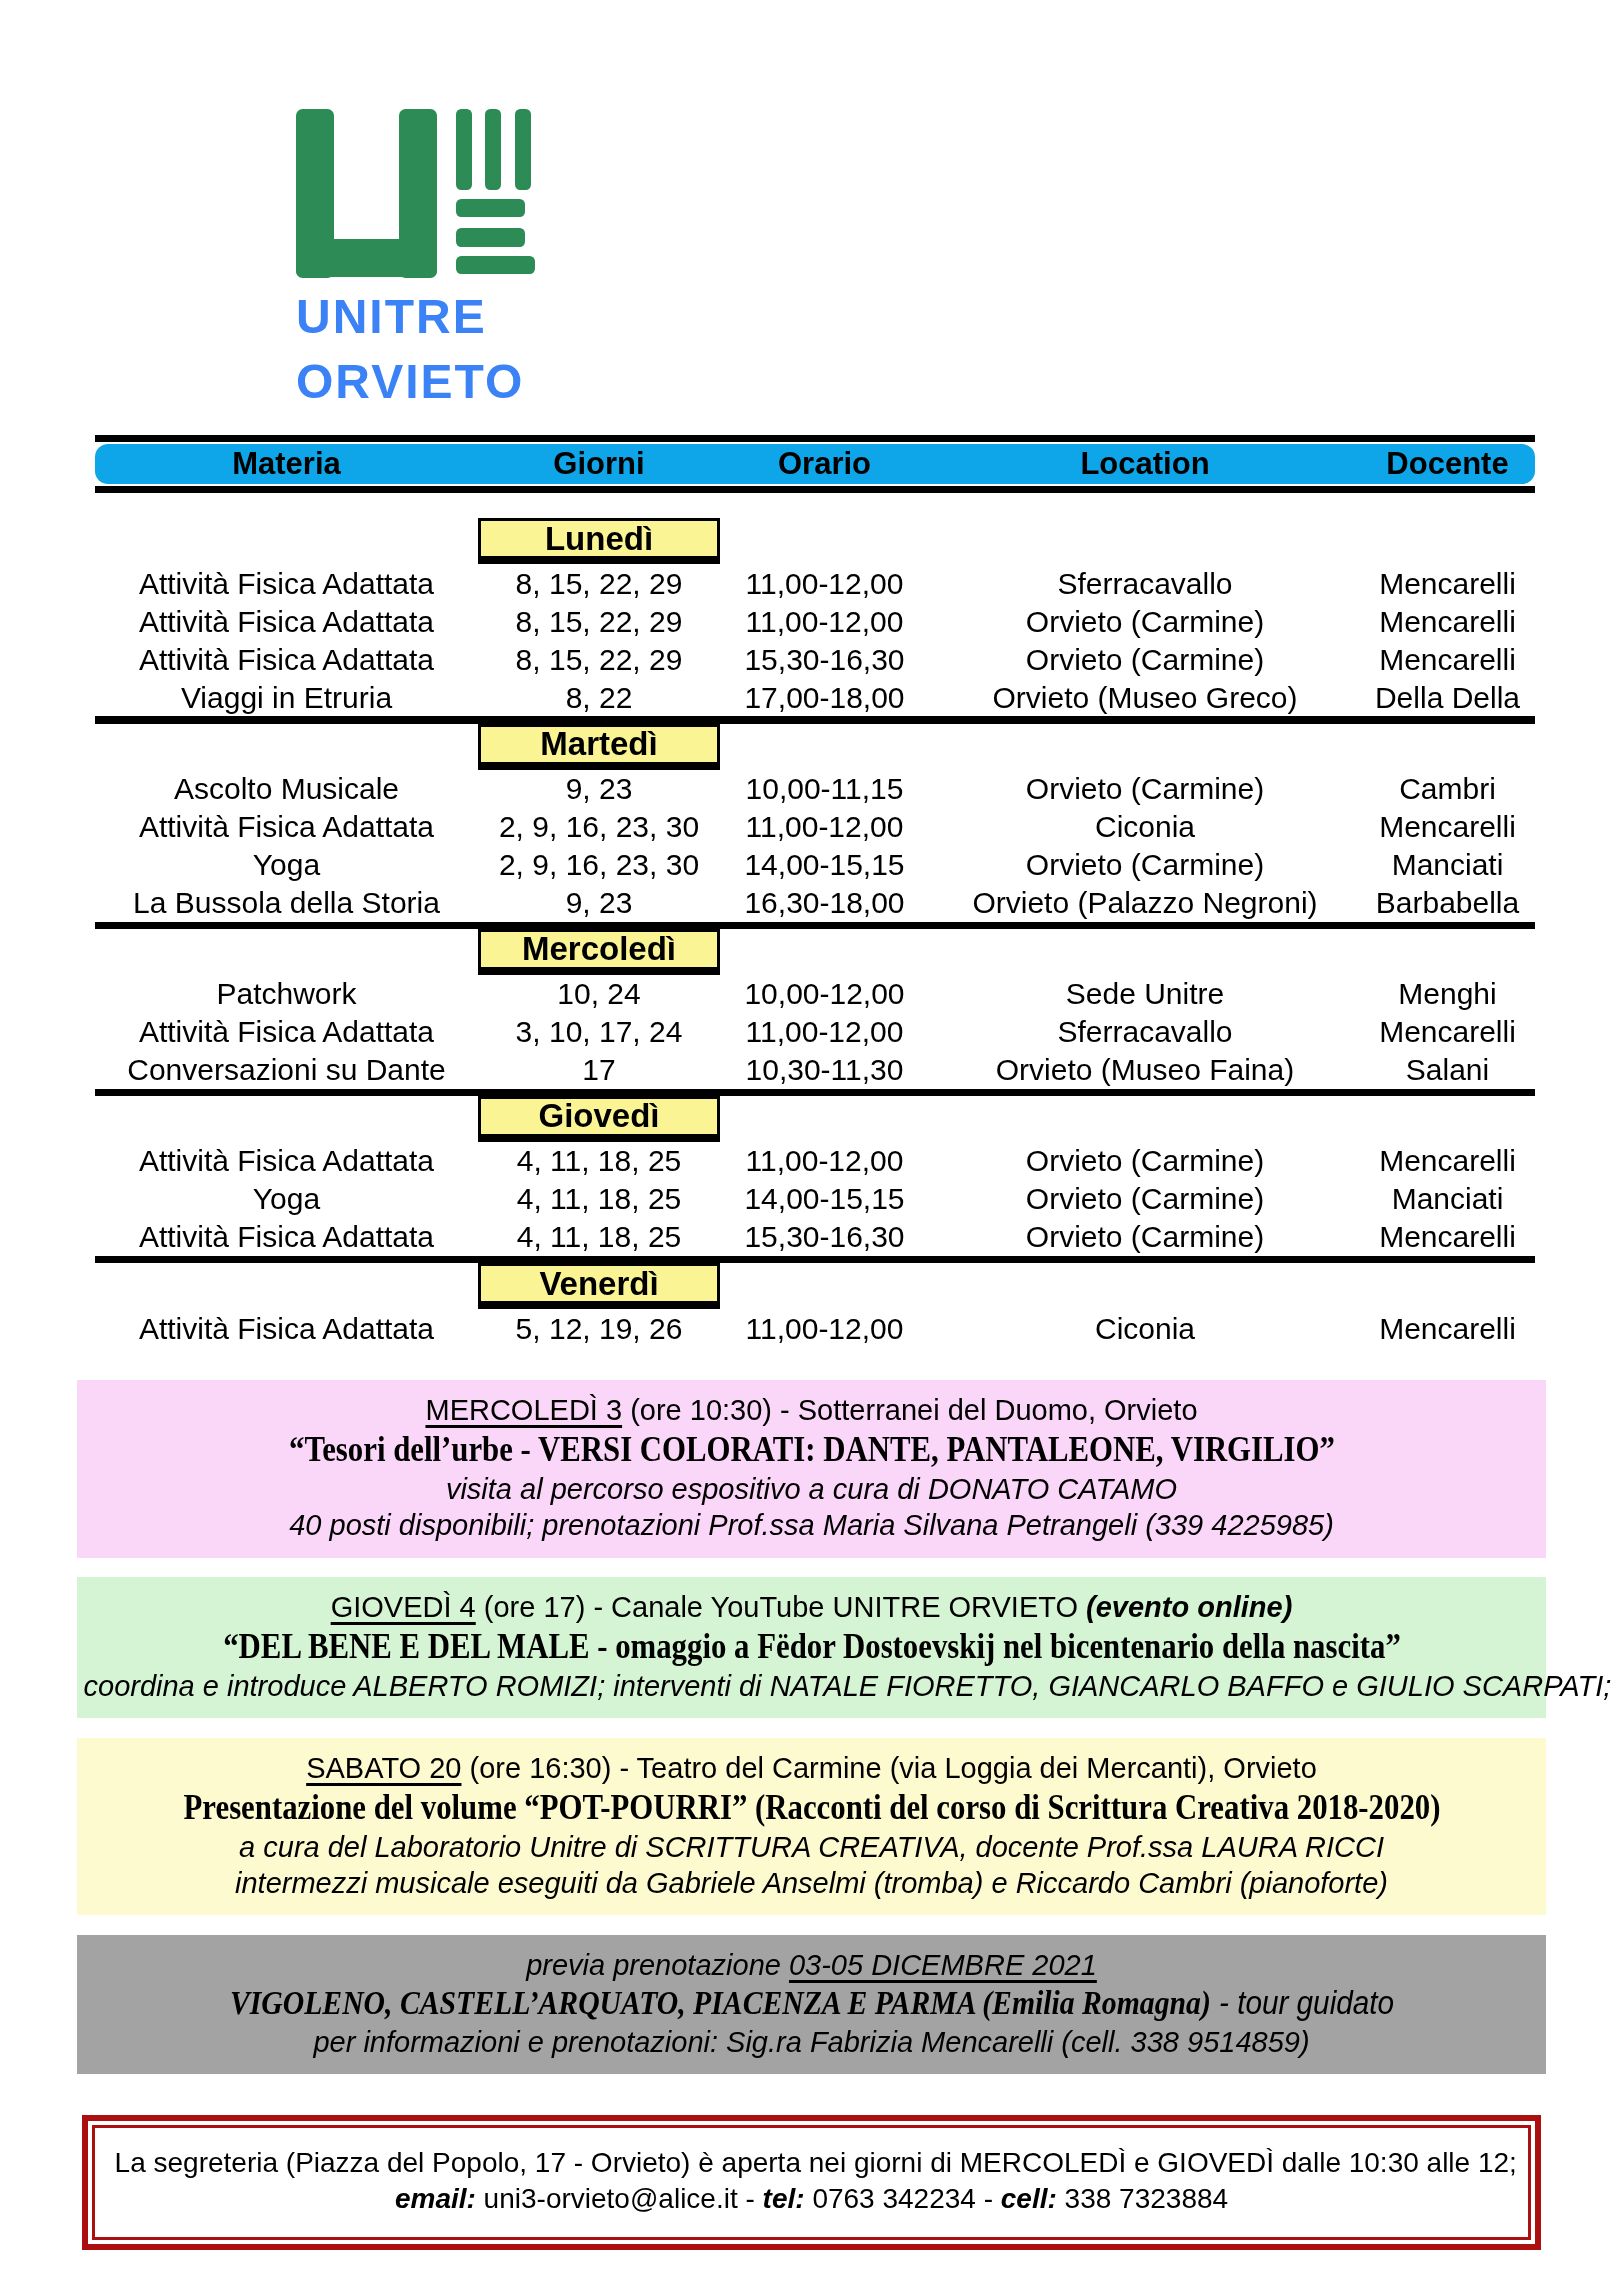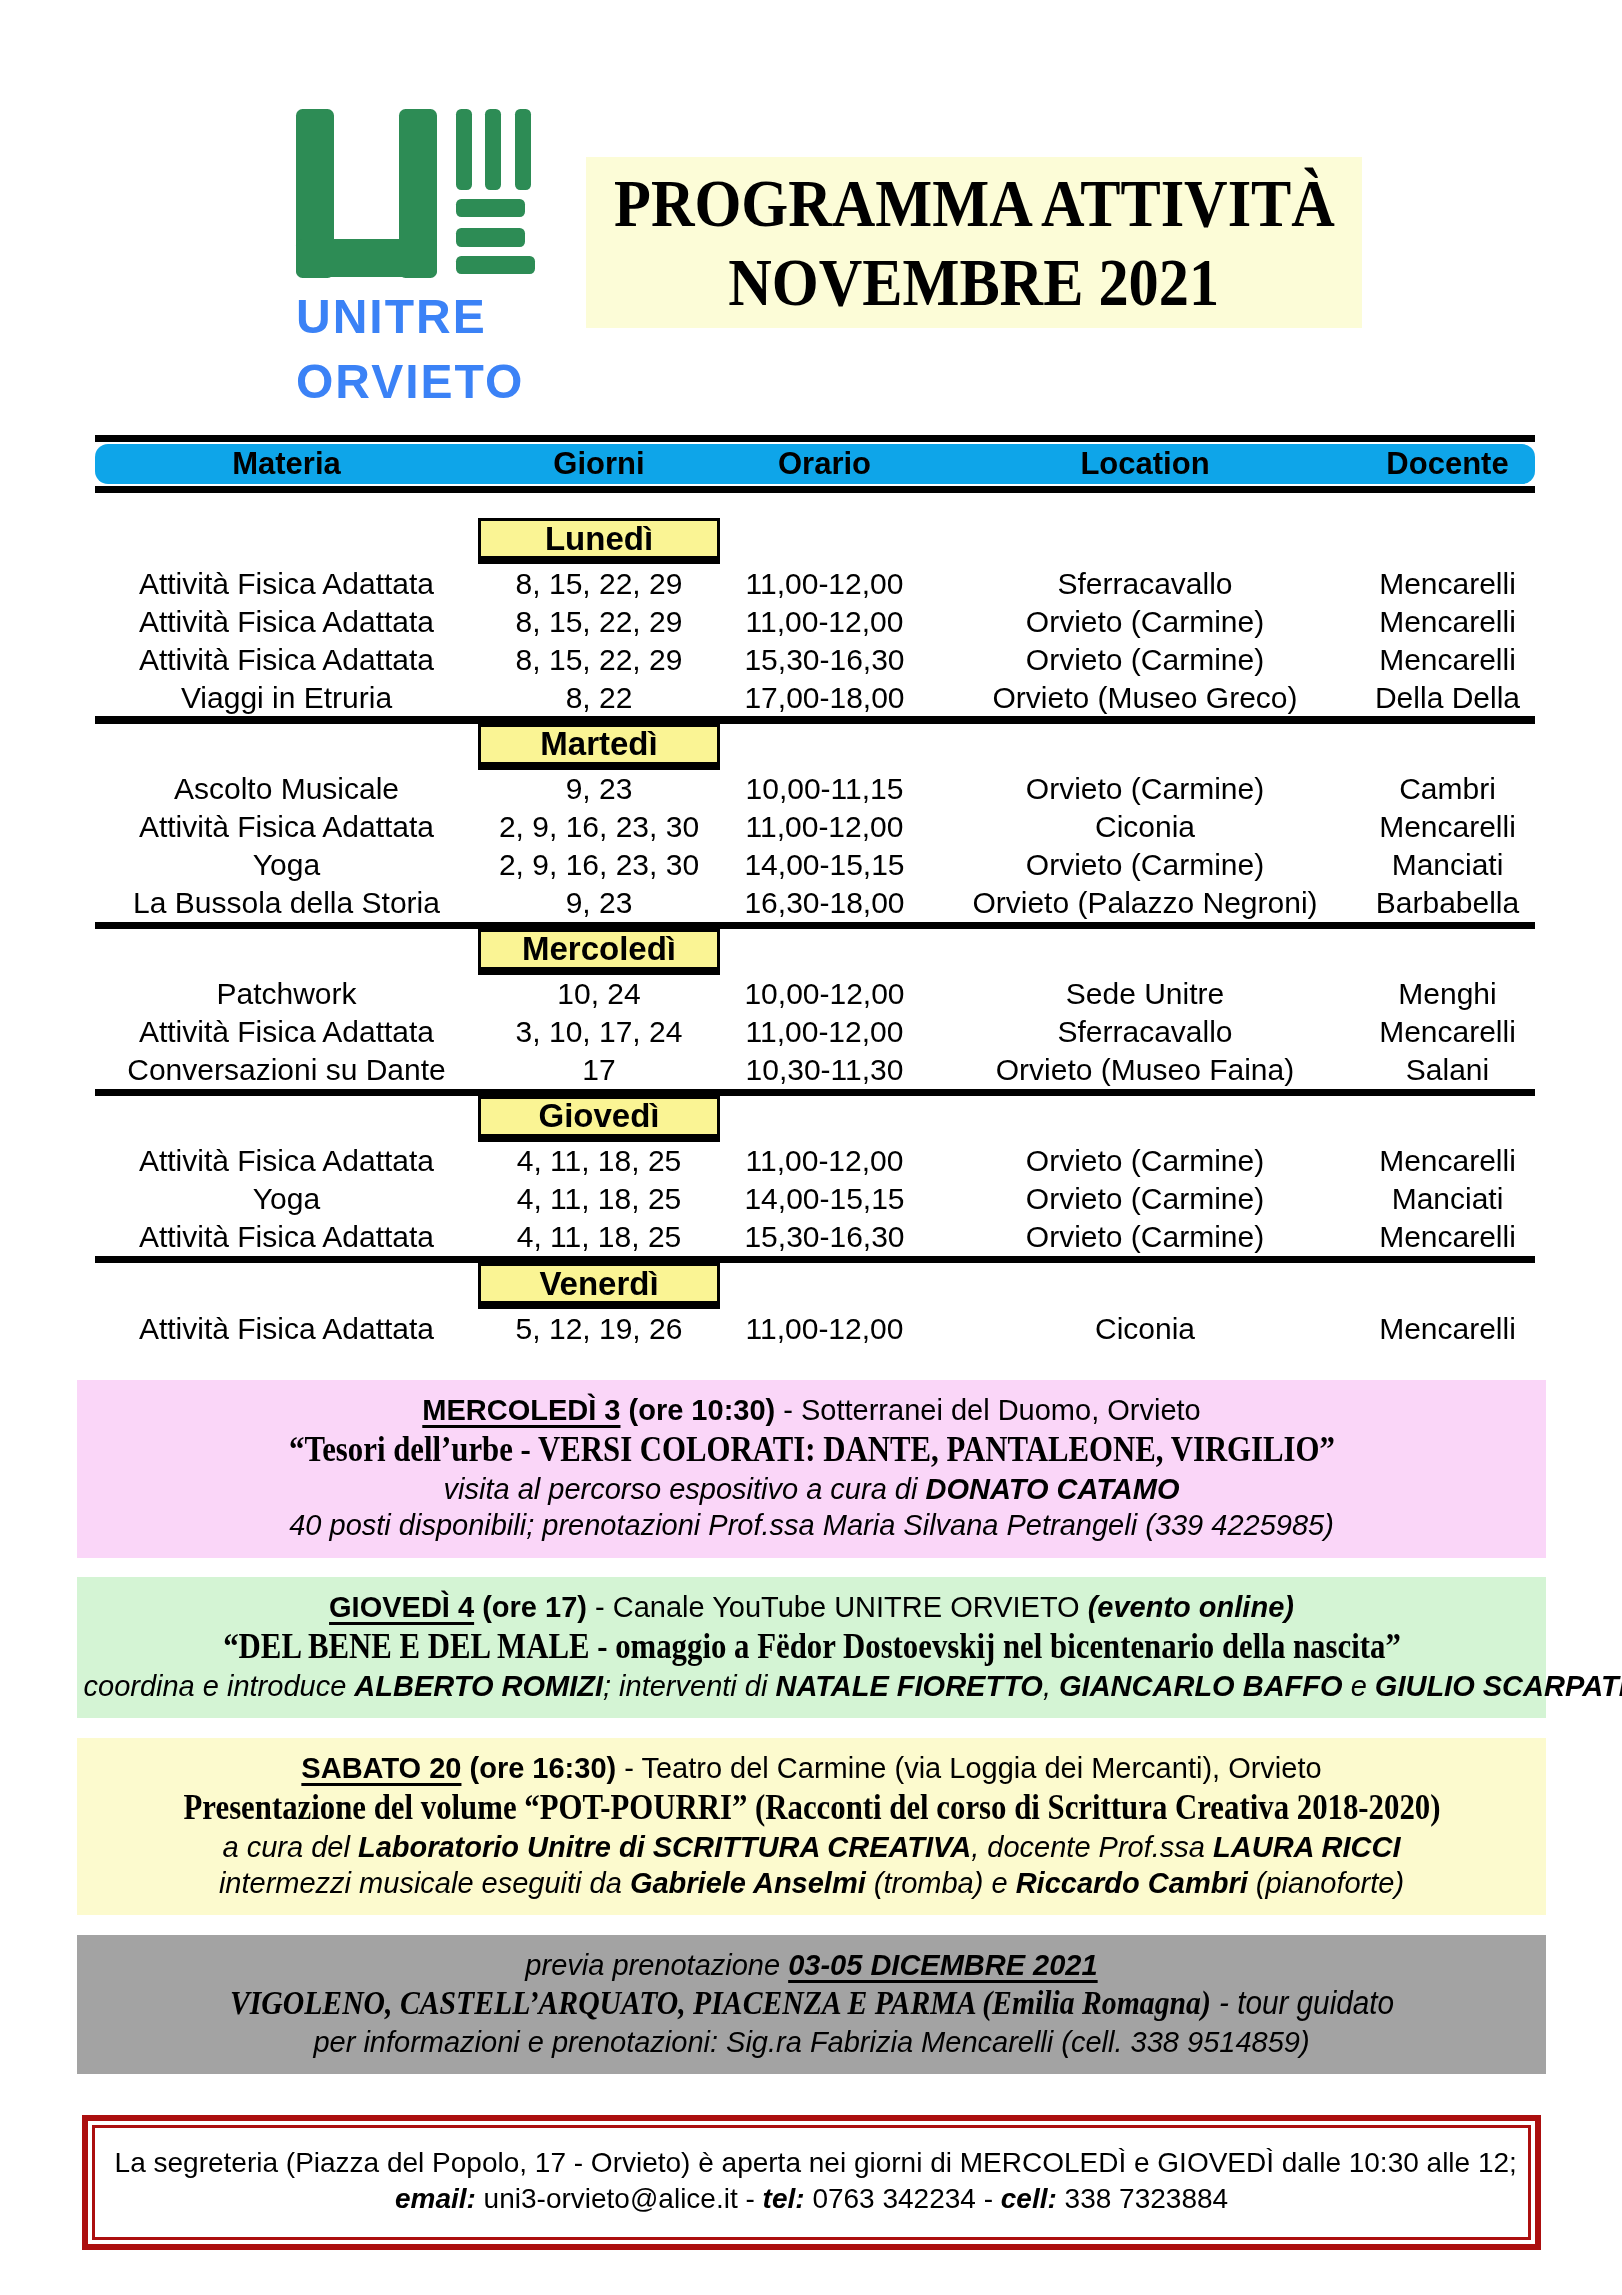--- a/index.html
+++ b/index.html
@@ -53,21 +53,21 @@
   .bg-yellow{background:#FCFACE;}
   .bg-cyan{background:#a3a3a3;}
   .bline{line-height:1.18;margin:2px 0;white-space:nowrap;}
   .l-sans{font-size:29px;}
   .l-ital{font-size:29px;font-style:italic;}
   .l-serif{font-family:"Liberation Serif",serif;font-weight:bold;font-size:35px;
       display:block;transform:scaleX(0.88);}
   .l-serif-ital{font-family:"Liberation Serif",serif;font-weight:bold;font-style:italic;font-size:33px;
       display:block;transform:scaleX(0.9);}
 
-  .s-b{font-weight:bold;}
+  .s-b{font-weight:normal;}
   .s-nb{font-weight:normal;}
   .s-i{font-style:italic;font-weight:bold;}
   .s-u{text-decoration:underline;text-decoration-thickness:3.3px;text-underline-offset:5.2px;}
   .s-sans{font-family:"Liberation Sans",sans-serif;}
 
   
   .footer{margin:51px 92px 0;border:3.3px solid #AC0F0F;outline:6.5px solid #AC0F0F;outline-offset:4.6px;
       padding:17px 19.6px 19.6px;text-align:center;}
   .footer .fline{font-size:28px;line-height:1.3;white-space:nowrap;}
 </style>
@@ -83,24 +83,20 @@
       <div class="lg u-bottom"></div>
       <div class="lg v1"></div>
       <div class="lg v2"></div>
       <div class="lg v3"></div>
       <div class="lg h1"></div>
       <div class="lg h2"></div>
       <div class="lg h3"></div>
       <div class="logo-name">UNITRE</div>
       <div class="logo-city">ORVIETO</div>
     </div>
-    <div class="titlebox">
-      <div class="title-line">PROGRAMMA ATTIVITÀ</div>
-      <div class="title-line">NOVEMBRE 2021</div>
-    </div>
   </div>
 
   <div class="table">
     <div class="hline gap-below"></div>
     <div class="trow thead">
       <div class="cell">Materia</div>
       <div class="cell">Giorni</div>
       <div class="cell">Orario</div>
       <div class="cell">Location</div>
       <div class="cell">Docente</div>

